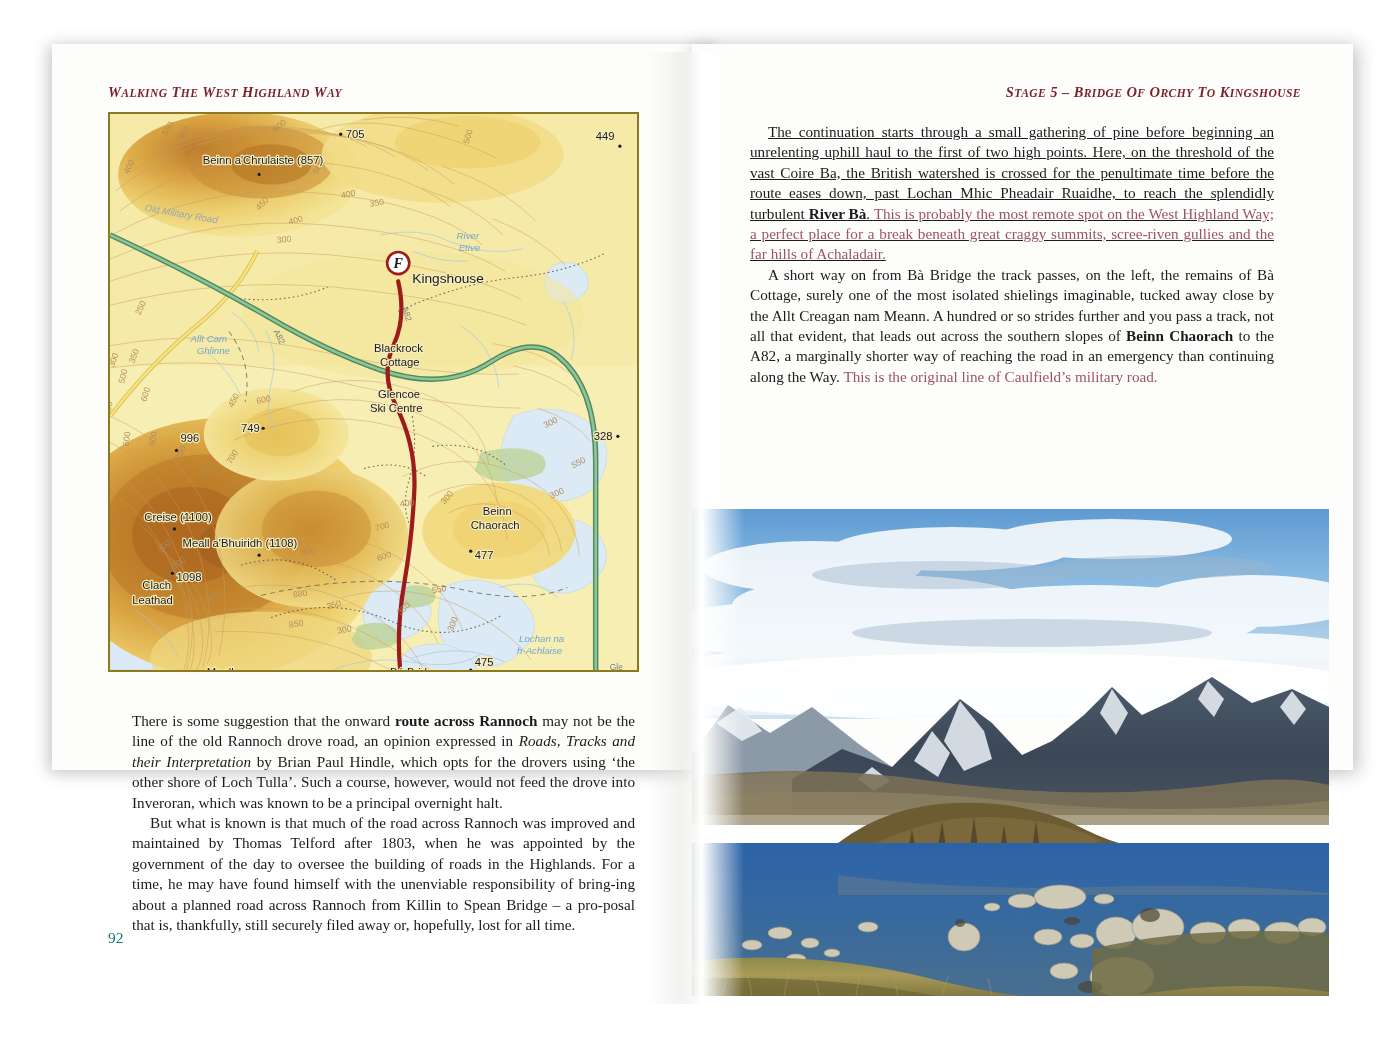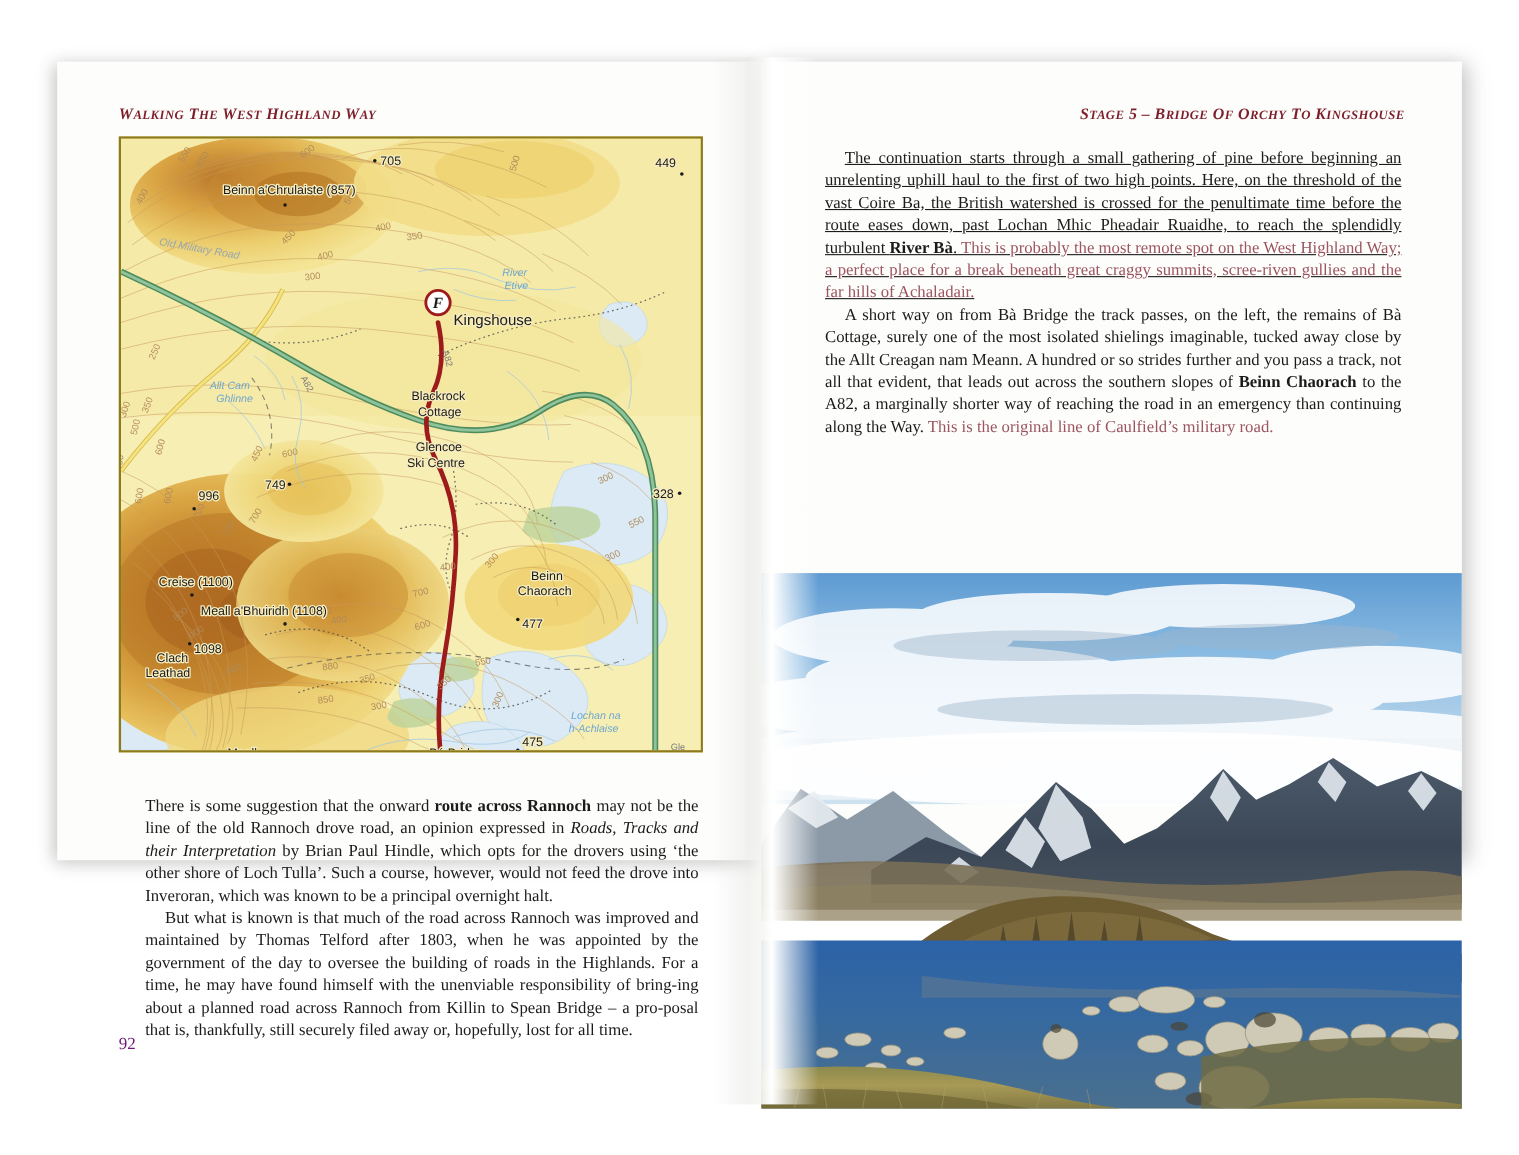--- a/index.html
+++ b/index.html
@@ -12,22 +12,23 @@
   #spread {
     position: absolute;
     left: 0; top: 0;
     width: 1381px; height: 1050px;
     background: #ffffff;
   }
   
   .page {
     position: absolute;
     background: #fdfdfb;
-    top: 56px;
+    top: 44px;
     height: 726px;
+    padding-left: 24px;
   }
   #page-left {
     left: 52px;
     width: 640px;
     box-shadow: -4px 2px 14px rgba(130,130,130,0.30),
                  0 3px 16px rgba(120,120,120,0.22);
   }
   #page-right {
     left: 692px;
     width: 637px;
@@ -94,21 +95,21 @@
     position: absolute;
     left: 80px; top: 640px;
     width: 503px;
     margin-top: 27px;
   }
   #folio-left {
     position: absolute;
     left: 56px; top: 885px;
     font-family: "Liberation Serif", serif;
     font-size: 15.5px;
-    color: #701a75;
+    color: #0f766e;
   }
 
   
   #right-text {
     position: absolute;
     left: 58px; top: 74px;
     width: 524px;
   }
   #photo {
     position: absolute;

